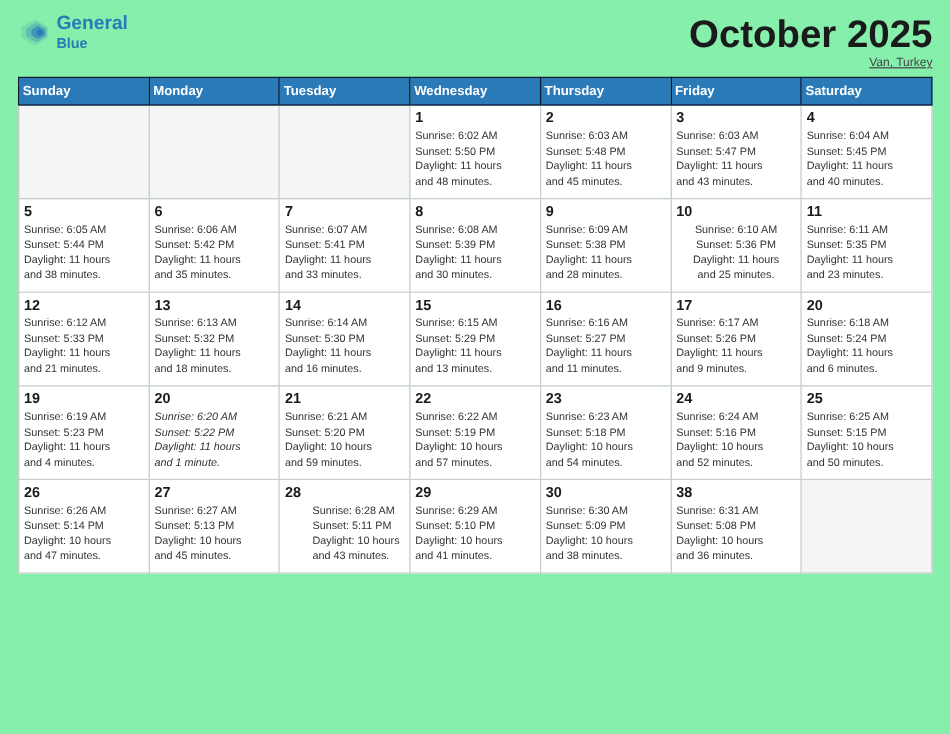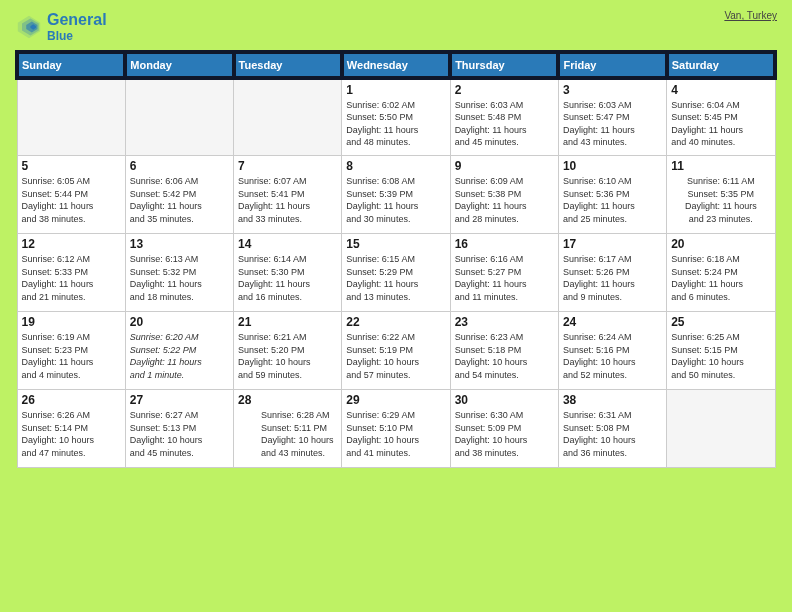--- a/index.html
+++ b/index.html
@@ -6,21 +6,21 @@
     body {
       width: 792px;
       height: 612px;
       font-family: Arial, sans-serif;
       background: #fff;
       overflow: hidden;
     }
     .page {
       width: 792px;
       height: 612px;
-      background: #bef264;
+      background: #86efac;
       padding: 10px 15px;
     }
     .header {
       display: flex;
       justify-content: space-between;
       align-items: flex-start;
       margin-bottom: 6px;
     }
     .logo {
       display: flex;
@@ -49,21 +49,21 @@
       border-collapse: collapse;
       table-layout: fixed;
       font-size: 9.5px;
     }
     .calendar th {
       background: #2a7ab8;
       color: #fff;
       padding: 5px 3px;
       text-align: left;
       font-size: 11px;
-      border: 4px solid #0f172a;
+      border: 1px solid #0f172a;
     }
     .calendar td {
       border: 1px solid #ccc;
       vertical-align: top;
       padding: 3px 4px;
       height: 78px;
       background: #fff;
     }
     .calendar td.empty {
       background: #f5f5f5;
@@ -93,20 +93,21 @@
         <polygon points="26,16 30,19 30,21 26,24 22,21 22,19" fill="#2a7ab8"></polygon>
       </svg>
       <div>
         <div style="font-size:16px;font-weight:bold;color:#1a1a1a;line-height:1.2;">
           <span style="color:#2a7ab8;">General</span>
         </div>
         <div style="font-size:12px;font-weight:bold;color:#2a7ab8;line-height:1.2;">Blue</div>
       </div>
     </div>
     <div class="title-area">
+      <div class="month-title">October 2025</div>
       <div class="location">Van, Turkey</div>
     </div>
   </div>
 
   <table class="calendar">
     <thead>
       <tr>
         <th>Sunday</th>
         <th>Monday</th>
         <th>Tuesday</th>
@@ -181,28 +182,28 @@
           </td>
           <td>
             <div class="day-number">9</div>
             <div class="day-info" style="white-space: pre-line;">Sunrise: 6:09 AM
 Sunset: 5:38 PM
 Daylight: 11 hours
 and 28 minutes.</div>
           </td>
           <td>
             <div class="day-number">10</div>
-            <div class="day-info" style="white-space: pre-line;">Sunrise: 6:10 AM
+            <div class="day-info" style="white-space: pre-line; text-align: center;">Sunrise: 6:10 AM
 Sunset: 5:36 PM
 Daylight: 11 hours
 and 25 minutes.</div>
           </td>
           <td>
             <div class="day-number">11</div>
-            <div class="day-info" style="white-space: pre-line; text-align: center;">Sunrise: 6:11 AM
+            <div class="day-info" style="white-space: pre-line;">Sunrise: 6:11 AM
 Sunset: 5:35 PM
 Daylight: 11 hours
 and 23 minutes.</div>
           </td>
         </tr>
         <tr>
           <td>
             <div class="day-number">12</div>
             <div class="day-info" style="white-space: pre-line;">Sunrise: 6:12 AM
 Sunset: 5:33 PM

